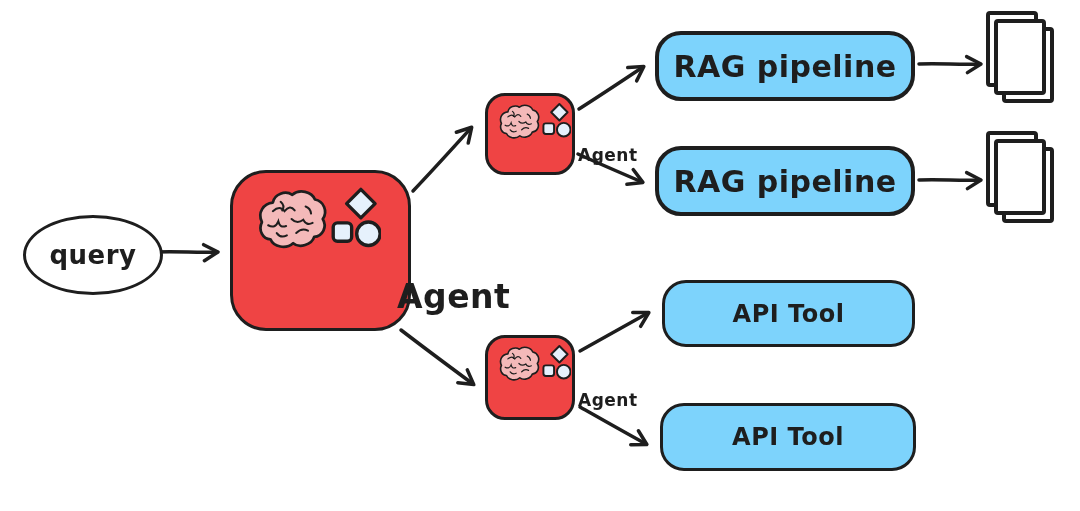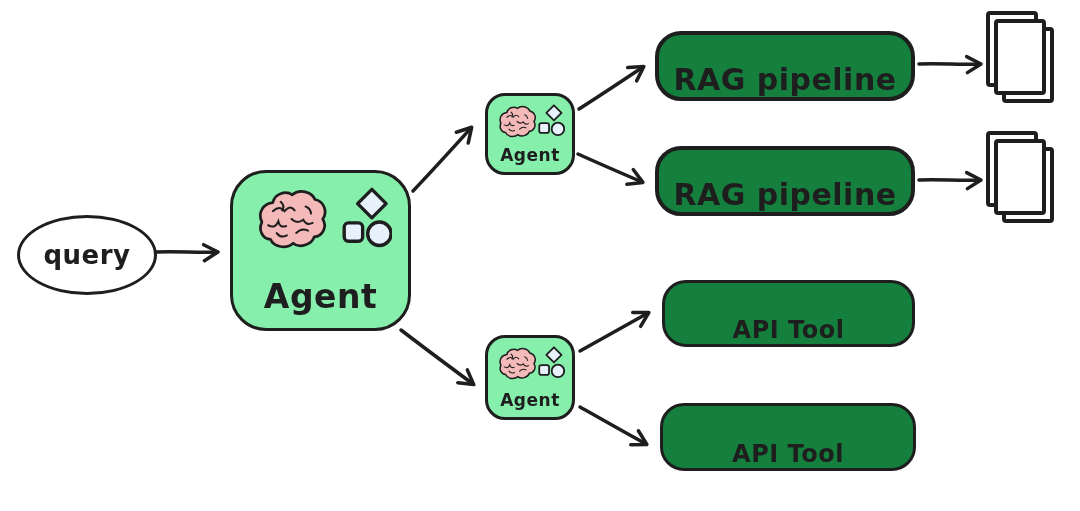--- a/index.html
+++ b/index.html
@@ -3,22 +3,22 @@
 <meta charset="utf-8">
 <style>
   html,body{margin:0;padding:0;background:#ffffff;}
   .canvas{
     position:relative;width:1080px;height:511px;background:#ffffff;
     font-family:"DejaVu Sans", sans-serif;color:#1e1e1e;overflow:hidden;
   }
   .layer{position:absolute;left:0;top:0;z-index:1;}
   .node{position:absolute;box-sizing:border-box;border:3.5px solid #1e1e1e;z-index:2;}
   .ellipse{border-radius:50%;display:flex;align-items:center;justify-content:center;background:#ffffff;}
-  .agent-box{background:#86efac;display:flex;flex-direction:column;}
-  .pill{background:#15803d;display:flex;align-items:flex-end;justify-content:center;}
+  .agent-box{background:#ef4444;display:flex;}
+  .pill{background:#7dd3fc;display:flex;align-items:center;justify-content:center;}
   .icons{display:flex;justify-content:space-between;align-items:flex-start;}
   .main .icons{padding:13px 16px 0 18px;}
   .sub .icons{padding:6px 7px 0 7px;}
   .lbl{font-weight:600;letter-spacing:0.5px;white-space:nowrap;}
   .agent-lbl-main{font-size:33px;text-align:center;margin-top:auto;margin-bottom:12px;}
   .agent-lbl-sub{font-size:17px;text-align:center;margin-top:auto;margin-bottom:7px;}
   .query-lbl{font-size:26px;}
   .rag-lbl{font-size:30px;}
   .api-lbl{font-size:24px;}
   .arrow{stroke:#1e1e1e;stroke-width:3.5;fill:none;stroke-linecap:round;}
@@ -64,21 +64,21 @@
     <path class="arrow" marker-end="url(#ah)" d="M413 191 C434 169 452 149 471 128"></path>
     <path class="arrow" marker-end="url(#ah)" d="M401 330 C427 350 450 367 473 384"></path>
     <path class="arrow" marker-end="url(#ah)" d="M579 109 C601 95 622 81 643 67"></path>
     <path class="arrow" marker-end="url(#ah)" d="M578 154 C600 164 621 173 642 182"></path>
     <path class="arrow" marker-end="url(#ah)" d="M919 64 C940 63 960 65 980 64"></path>
     <path class="arrow" marker-end="url(#ah)" d="M919 180 C940 179 960 181 980 180"></path>
     <path class="arrow" marker-end="url(#ah)" d="M580 351 C603 338 625 326 648 313"></path>
     <path class="arrow" marker-end="url(#ah)" d="M580 407 C603 420 624 432 646 444"></path>
   </svg>
 
-  <div class="node ellipse" style="left:17px;top:215px;width:140px;height:80px;">
+  <div class="node ellipse" style="left:23px;top:215px;width:140px;height:80px;">
     <span class="lbl query-lbl">query</span>
   </div>
 
   <div class="node agent-box main" style="left:230px;top:170px;width:181px;height:161px;border-radius:36px;">
     <div class="icons">
       <svg width="78" height="66" viewBox="0 0 100 84">
           <use href="#sym-brain"></use>
         </svg>
       <svg width="52" height="62" viewBox="0 0 62 74">
           <use href="#sym-shapes"></use>

